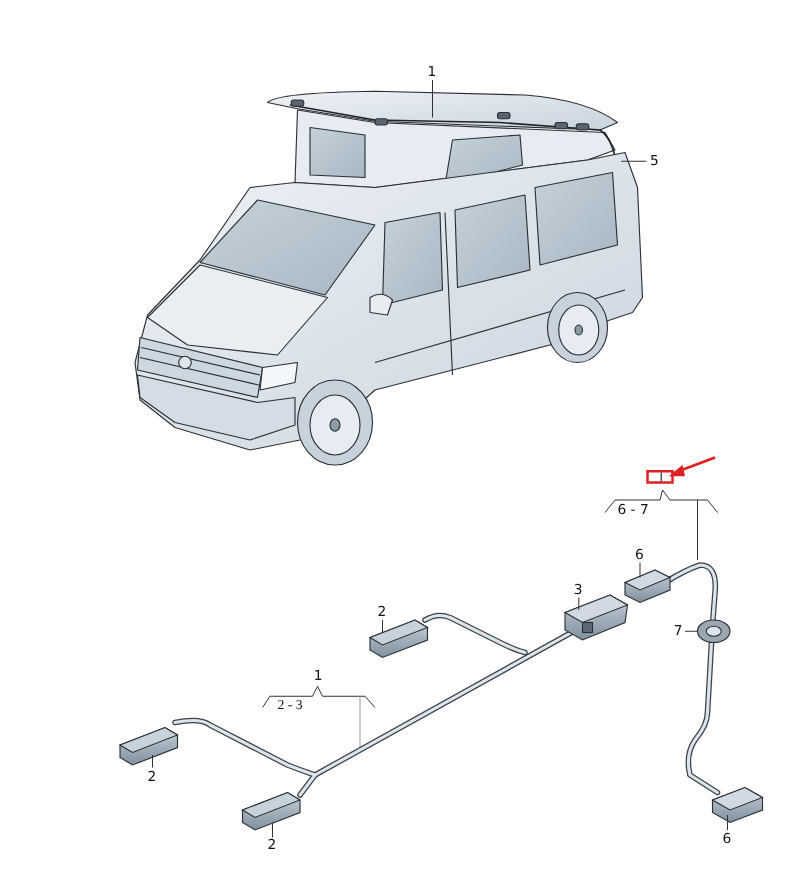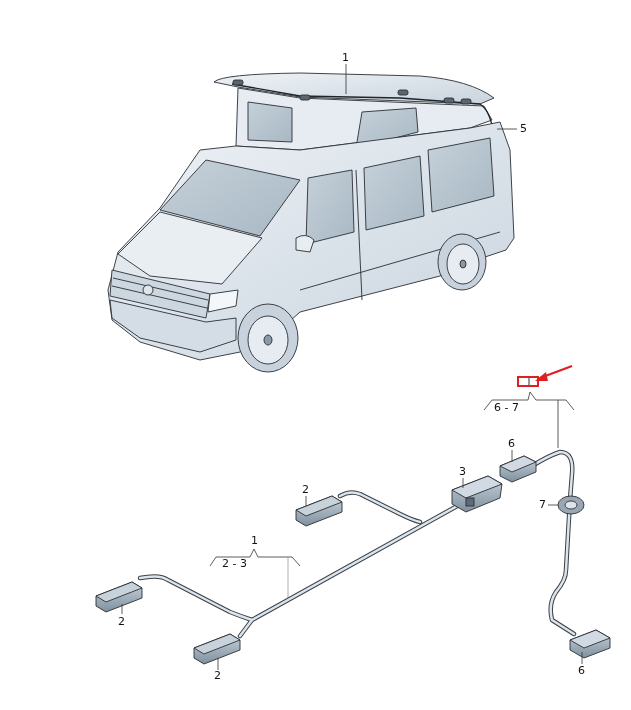--- a/index.html
+++ b/index.html
@@ -162,20 +162,20 @@
     <line x1="512" y1="450" x2="512" y2="462"></line>
     <line x1="548" y1="505" x2="558" y2="505"></line>
     <line x1="582" y1="652" x2="582" y2="664"></line>
   </g>
 </svg>
 
 <div class="lbl" style="left:342px;top:52px;">1</div>
 <div class="lbl" style="left:520px;top:123px;">5</div>
 <div class="lbl" style="left:494px;top:402px;">6 - 7</div>
 <div class="lbl" style="left:251px;top:535px;">1</div>
-<div class="lbl" style="left:222px;top:558px;">2 - 3</div>
+<div class="lbl" style="left:222px;top:558px;font-family:Liberation Serif, serif;">2 - 3</div>
 <div class="lbl" style="left:302px;top:484px;">2</div>
 <div class="lbl" style="left:118px;top:616px;">2</div>
 <div class="lbl" style="left:214px;top:670px;">2</div>
 <div class="lbl" style="left:459px;top:466px;">3</div>
 <div class="lbl" style="left:508px;top:438px;">6</div>
 <div class="lbl" style="left:539px;top:499px;">7</div>
 <div class="lbl" style="left:578px;top:665px;">6</div>
 
 </body></html>

